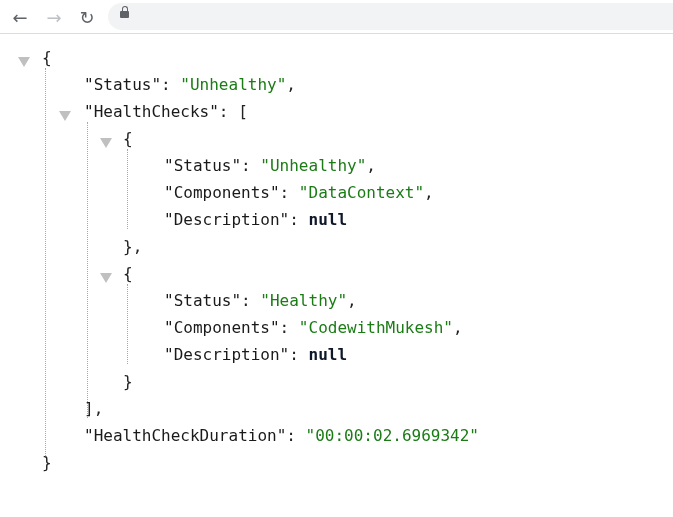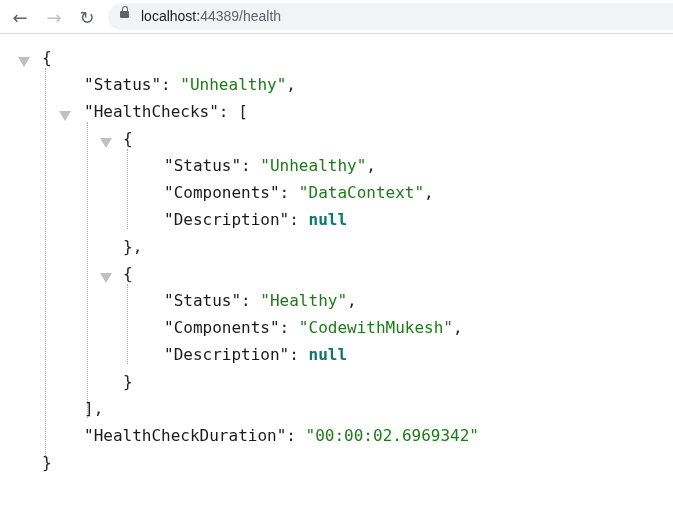--- a/index.html
+++ b/index.html
@@ -10,41 +10,40 @@
   .omnibox { position:absolute; left:108px; top:3px; width:580px; height:27px; background:#f1f3f4; border-radius:14px; }
   .lock { position:absolute; left:12px; top:8px; width:9px; height:7px; background:#5f6368; border-radius:1px; }
   .lock::before { content:""; position:absolute; left:1.5px; top:-5px; width:4px; height:5px; border:1.5px solid #5f6368; border-bottom:none; border-radius:3px 3px 0 0; }
   .url { position:absolute; left:33px; top:5px; font-family:"Liberation Sans", sans-serif; font-size:14px; color:#202124; }
   .url .path { color:#5f6368; }
 
   .json { position:absolute; left:0; top:34px; width:673px; }
   .line { position:absolute; height:27px; line-height:27px; font-size:16px; white-space:pre; color:#222; }
   .key { color:#1a1a1a; }
   .str { color:#1b7c16; }
-  .nul { color:#0f766e; font-weight:bold; }
+  .nul { color:#0f172a; font-weight:bold; }
   .punct { color:#222; }
   .tri { position:absolute; width:0; height:0; border-left:6px solid transparent; border-right:6px solid transparent; border-top:10px solid #c0c0c0; cursor:pointer; }
   .guide { position:absolute; width:0; border-left:1px dotted #a8a8a8; }
 </style>
 </head>
 <body>
 
 <div class="toolbar">
   <div class="nav-btn" style="left:8px;">
       <span>←</span>
     </div>
   <div class="nav-btn disabled" style="left:42px;">
       <span>→</span>
     </div>
   <div class="nav-btn" style="left:75px;">
       <span>↻</span>
     </div>
   <div class="omnibox">
     <span class="lock"></span>
-    <span class="url"><span>localhost:</span><span class="path">44389/health</span></span>
   </div>
 </div>
 
 <div class="json">
 
   <div class="guide" style="left:45px; top:34px; height:390px;"></div>
   <div class="guide" style="left:87px; top:88px; height:296px;"></div>
   <div class="guide" style="left:127px; top:115px; height:80px;"></div>
   <div class="guide" style="left:127px; top:250px; height:80px;"></div>
 

